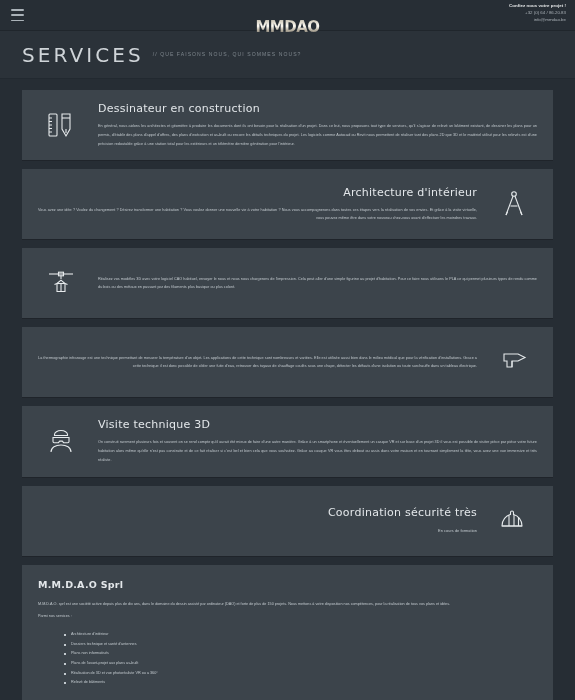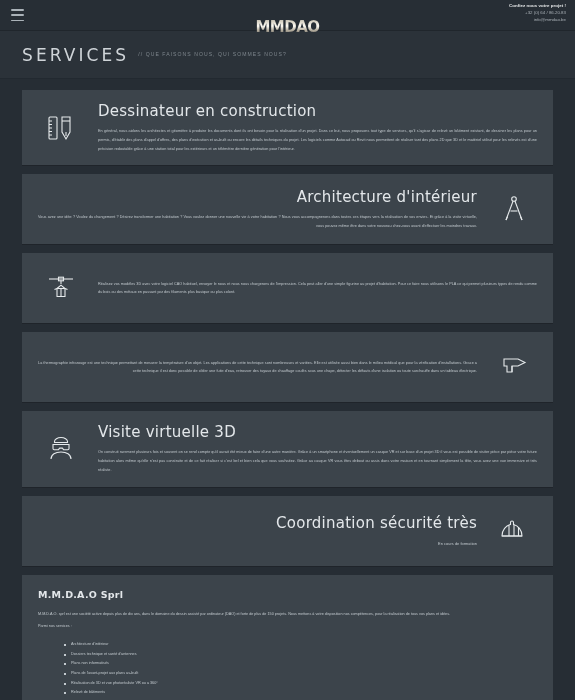--- a/index.html
+++ b/index.html
@@ -81,21 +81,21 @@
   
   .titleband {
     height: 48px;
     background: #2b3239;
     display: flex;
     align-items: center;
     padding-left: 22px;
     border-bottom: 1px solid #222930;
   }
   .titleband h1 {
-    font-size: 17px;
+    font-size: 20px;
     font-weight: 400;
     letter-spacing: 3.1px;
     color: #cfd4d8;
     font-family: "DejaVu Sans", sans-serif;
   }
   .titleband .sub {
     font-size: 5.1px;
     letter-spacing: 1.05px;
     color: #7e868d;
     margin-left: 9px;
@@ -124,21 +124,21 @@
     display: flex;
     align-items: center;
     justify-content: center;
   }
   .card .icon svg { display: block; }
 
   .card .body { flex: 1 1 auto; min-width: 0; }
   .card.right .body { text-align: right; }
 
   .card h2 {
-    font-size: 15px;
+    font-size: 11px;
     font-weight: 400;
     color: #e3e7ea;
     letter-spacing: 0.25px;
     margin-bottom: 7px;
     font-family: "DejaVu Sans", sans-serif;
   }
   .card p {
     font-size: 3.75px;
     line-height: 2.35;
     color: #c3cacf;
@@ -277,21 +277,21 @@
 
   <div class="card">
     <div class="icon">
       <svg width="34" height="34" viewBox="0 0 34 34" fill="none" stroke="#e6eaec" stroke-width="1.1">
         <path d="M10.5 9.5a6.5 4 0 0113 0v1h-13v-1z"></path>
         <path d="M9 12.5h16v4a1.2 1.2 0 01-1.2 1.2h-4.2l-1.3-1.6h-2.6l-1.3 1.6H10.2A1.2 1.2 0 019 16.5v-4z"></path>
         <path d="M7 27c0-4.5 4.5-7 10-7s10 2.5 10 7"></path>
       </svg>
     </div>
     <div class="body">
-      <h2>Visite virtuelle 3D</h2>
+      <h2>Visite technique 3D</h2>
       <p>On construit rarement plusieurs fois et souvent on se rend compte qu'il aurait été mieux de faire d'une autre manière. Grâce à un smartphone et éventuellement un casque VR et sur base d'un projet 3D il vous est possible de visiter pièce par pièce votre future habitation alors même qu'elle n'est pas construite et de ce fait réaliser si c'est bel et bien cela que vous souhaitez. Grâce au casque VR vous êtes debout ou assis dans votre maison et en tournant simplement la tête, vous avez une vue immersive et très réaliste.</p>
     </div>
   </div>
 
   <div class="card right">
     <div class="icon">
       <svg width="34" height="34" viewBox="0 0 34 34" fill="none" stroke="#e6eaec" stroke-width="1.1">
         <path d="M5 22c0-6 4-10.5 8.5-11.5V8.5a1.5 1.5 0 013 0v2C21 11.5 25 16 25 22H5z"></path>
         <path d="M5 22h20"></path>
         <path d="M12 11.2V22M17 10.6V22M21.5 13V22"></path>

